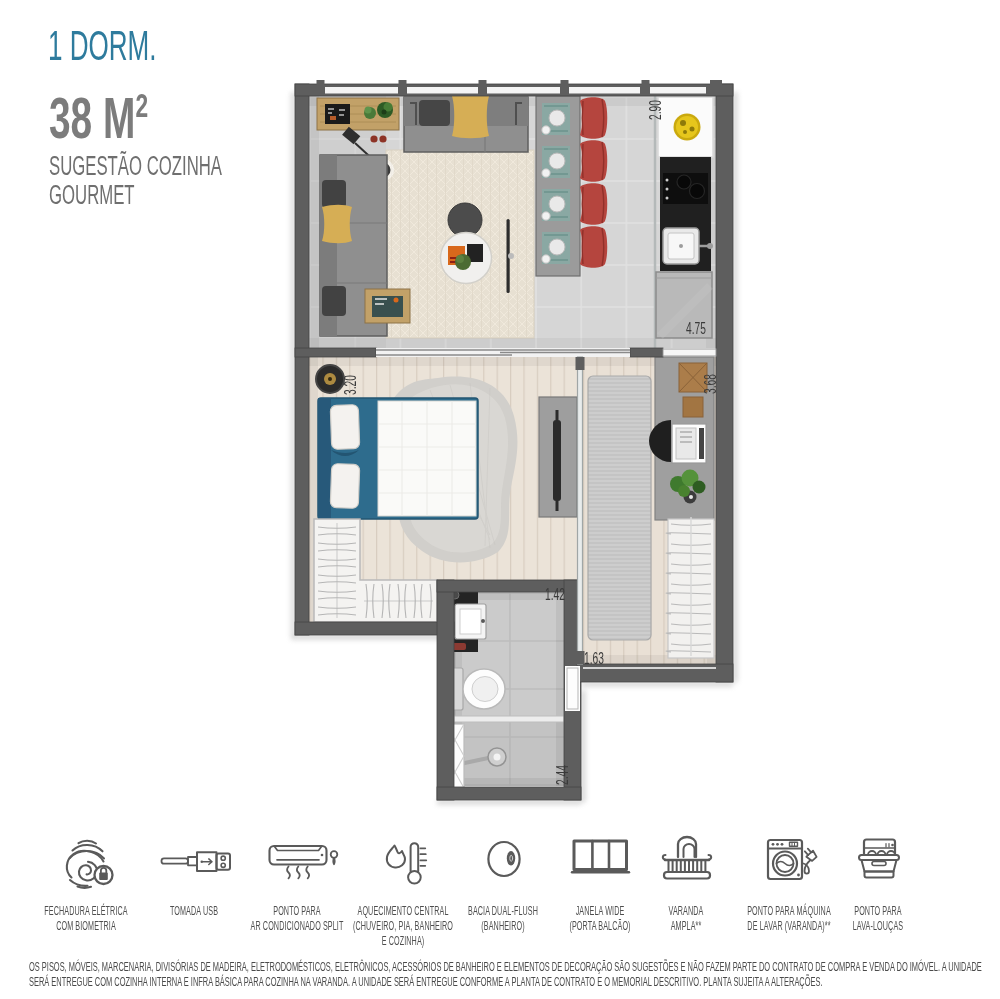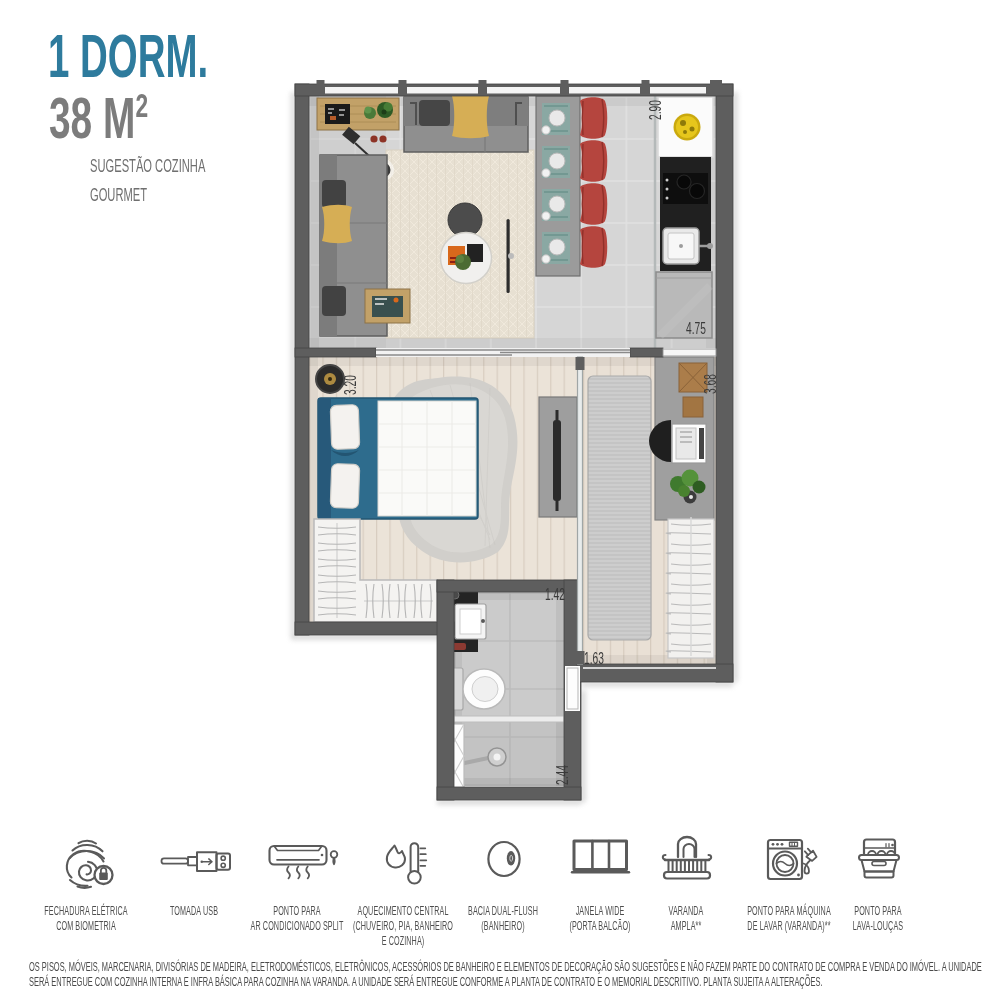--- a/index.html
+++ b/index.html
@@ -1,26 +1,26 @@
 <!DOCTYPE html>
 <html><head>
 <meta charset="utf-8">
 <style>
   html,body{margin:0;padding:0;background:#ffffff;}
   body{width:1000px;height:999px;position:relative;overflow:hidden;
        font-family:"Liberation Sans",sans-serif;}
   .cond{transform:scaleX(0.62);transform-origin:left top;white-space:nowrap;line-height:1;}
-  #t1{position:absolute;left:48px;top:25px;font-size:62px;font-weight:700;
+  #t1{position:absolute;left:48px;top:25px;font-size:42px;font-weight:400;
       color:#2e7b9d;letter-spacing:0px;text-align:center;}
   #t2{position:absolute;left:49px;top:89px;font-size:58px;font-weight:700;
       color:#7c7c7c;}
   #t2 .cond{transform:scaleX(0.67);}
   #t2 .sup{font-size:34px;position:relative;top:-21px;}
-  #t3{position:absolute;left:49px;top:152px;font-size:18px;font-weight:400;
-      color:#6f6f6f;margin-left:41px;}
+  #t3{position:absolute;left:49px;top:152px;font-size:27px;font-weight:400;
+      color:#6f6f6f;}
   #t3 .cond{line-height:29px;}
   .ilabel{position:absolute;width:300px;text-align:center;font-size:13.2px;
       font-weight:400;color:#4e4e4e;line-height:15.2px;transform:scaleX(0.545);
       transform-origin:center top;letter-spacing:0.2px;}
   #disc{position:absolute;left:29px;top:960px;width:2000px;font-size:13.2px;
       color:#4a4a4a;line-height:14.5px;transform:scaleX(0.565);
       transform-origin:left top;letter-spacing:0px;}
 </style>
 </head>
 <body>

